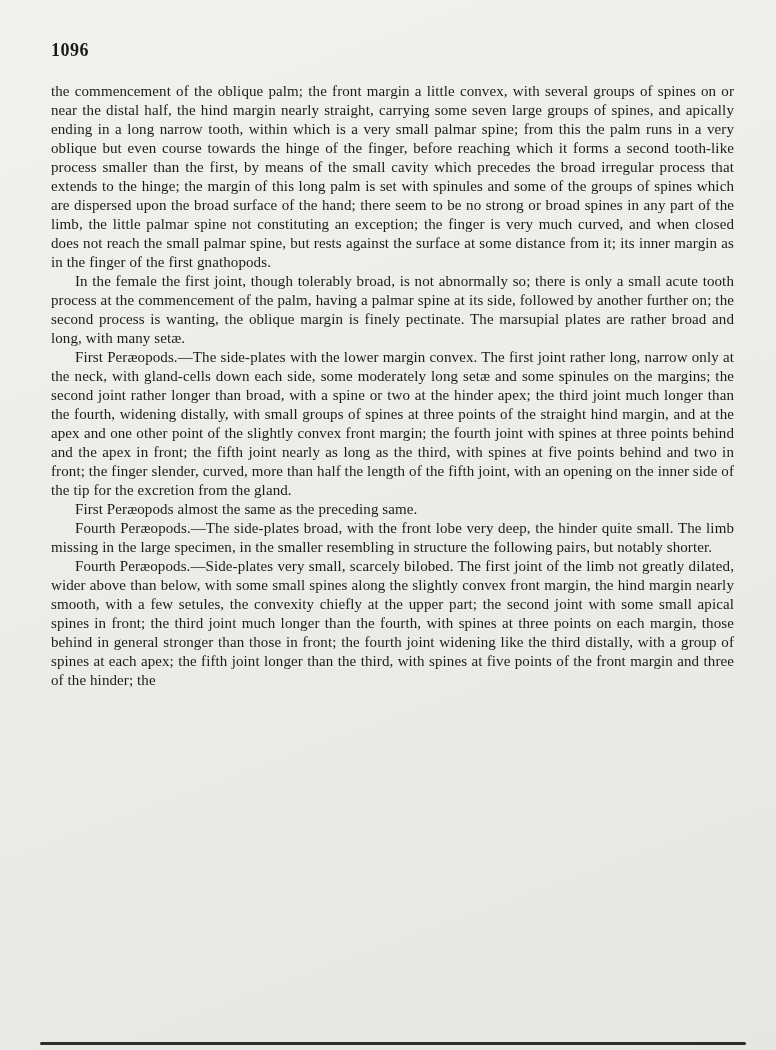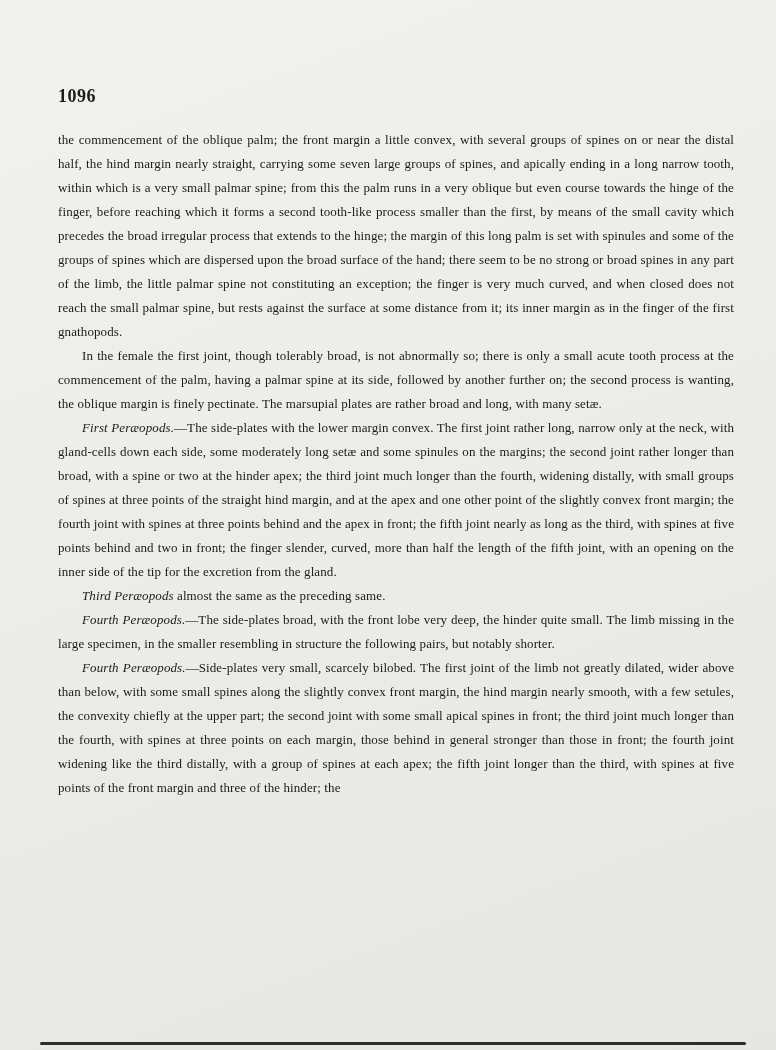--- a/index.html
+++ b/index.html
@@ -10,24 +10,23 @@
     width: 776px;
     height: 1050px;
     background: linear-gradient(160deg, #f1f1ef 0%, #ebebe9 55%, #e6e6e3 100%);
     font-family: "Liberation Serif", serif;
     color: #1c1b19;
     position: relative;
     overflow: hidden;
   }
   .page {
     position: absolute;
-    left: 58px;
+    left: 51px;
     right: 42px;
     top: 40px;
-    margin-top: 46px;
   }
   .page-header {
     position: relative;
     height: 24px;
     margin-bottom: 18px;
   }
   .page-number {
     position: absolute;
     left: 0;
     top: 0;
@@ -40,33 +39,32 @@
     left: 0;
     right: 0;
     top: 2px;
     text-align: center;
     font-size: 14.5px;
     font-weight: bold;
     letter-spacing: 1.6px;
     word-spacing: 3px;
   }
   .body-text {
-    font-size: 13px;
-    line-height: 24px;
+    font-size: 15px;
+    line-height: 19px;
     text-align: justify;
     letter-spacing: 0.1px;
   }
   .body-text p {
     margin: 0;
   }
   .body-text p.indent {
     text-indent: 24px;
   }
   .lead-italic {
-    font-style: italic;
   }
   .bottom-scan-line {
     position: absolute;
     left: 40px;
     right: 30px;
     bottom: 5px;
     height: 3px;
     background: #2e2d2b;
     border-radius: 2px;
   }
@@ -88,21 +86,21 @@
 
     <p class="indent">
       <span>In the female the first joint, though tolerably broad, is not abnormally so; there is only a small acute tooth process at the commencement of the palm, having a palmar spine at its side, followed by another further on; the second process is wanting, the oblique margin is finely pectinate.  The marsupial plates are rather broad and long, with many setæ.</span>
     </p>
 
     <p class="indent">
       <span class="lead-italic">First Peræopods.</span><span>—The side-plates with the lower margin convex.  The first joint rather long, narrow only at the neck, with gland-cells down each side, some moderately long setæ and some spinules on the margins; the second joint rather longer than broad, with a spine or two at the hinder apex; the third joint much longer than the fourth, widening distally, with small groups of spines at three points of the straight hind margin, and at the apex and one other point of the slightly convex front margin; the fourth joint with spines at three points behind and the apex in front; the fifth joint nearly as long as the third, with spines at five points behind and two in front; the finger slender, curved, more than half the length of the fifth joint, with an opening on the inner side of the tip for the excretion from the gland.</span>
     </p>
 
     <p class="indent">
-      <span class="lead-italic">Third Peræopods</span><span> almost the same as the preceding same.</span>
+      <span class="lead-italic">First Peræopods</span><span> almost the same as the preceding same.</span>
     </p>
 
     <p class="indent">
       <span class="lead-italic">Fourth Peræopods.</span><span>—The side-plates broad, with the front lobe very deep, the hinder quite small.  The limb missing in the large specimen, in the smaller resembling in structure the following pairs, but notably shorter.</span>
     </p>
 
     <p class="indent">
       <span class="lead-italic">Fourth Peræopods.</span><span>—Side-plates very small, scarcely bilobed.  The first joint of the limb not greatly dilated, wider above than below, with some small spines along the slightly convex front margin, the hind margin nearly smooth, with a few setules, the convexity chiefly at the upper part; the second joint with some small apical spines in front; the third joint much longer than the fourth, with spines at three points on each margin, those behind in general stronger than those in front; the fourth joint widening like the third distally, with a group of spines at each apex; the fifth joint longer than the third, with spines at five points of the front margin and three of the hinder; the</span>
     </p>
 

